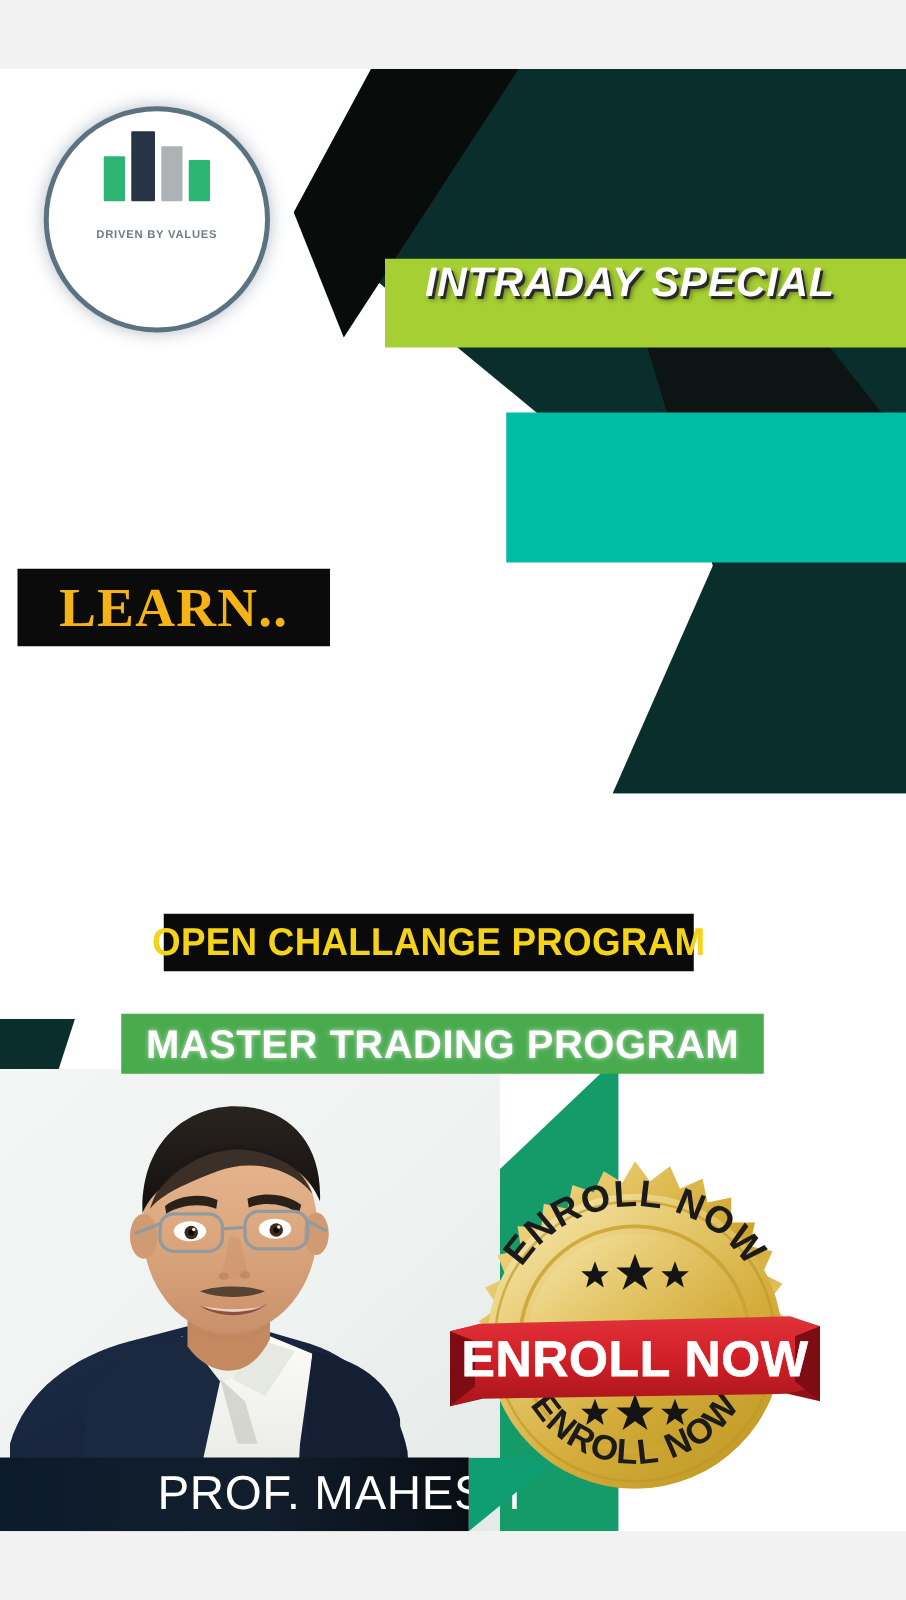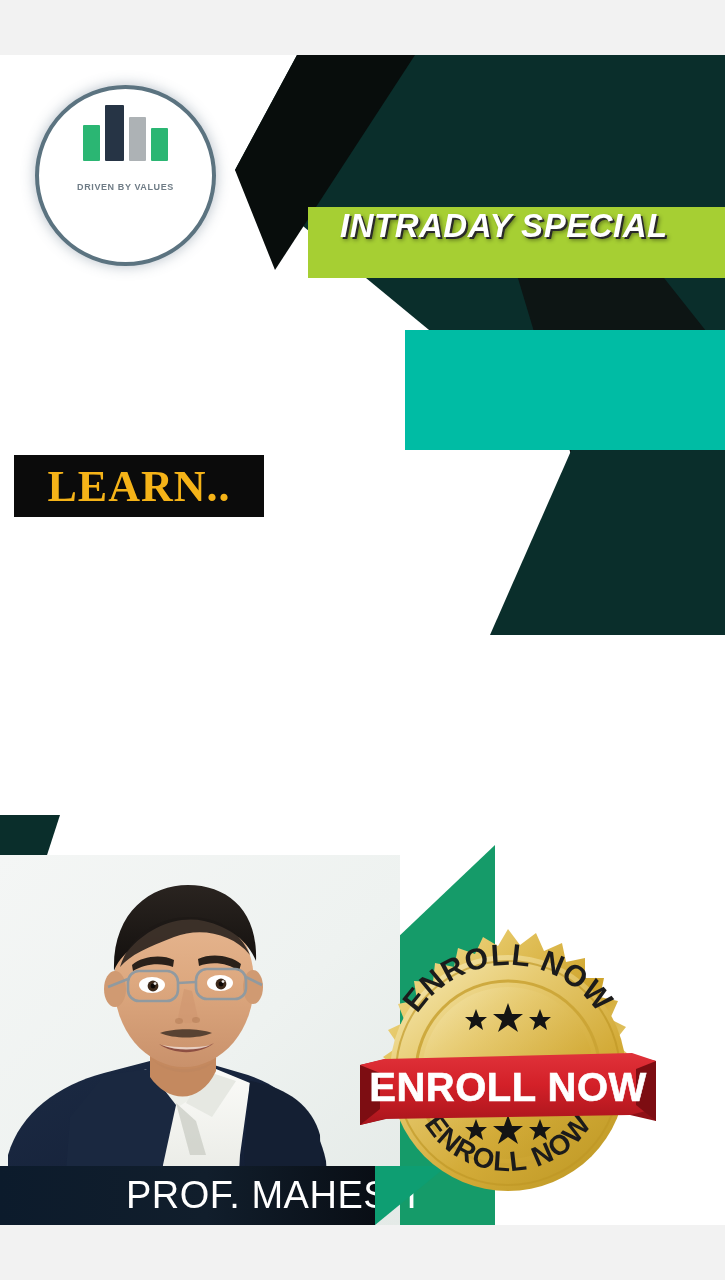--- a/index.html
+++ b/index.html
@@ -351,21 +351,27 @@
 
     <div class="lime-band">
       <span class="band-text">INTRADAY SPECIAL</span>
     </div>
 
     <div class="learn-box">
       <span class="learn-text">LEARN..</span>
     </div>
 
 
-
+    <div class="challenge-bar">
+      <span class="cb-text">OPEN CHALLANGE PROGRAM</span>
+    </div>
+
+    <div class="master-bar">
+      <span class="mb-text">MASTER TRADING PROGRAM</span>
+    </div>
 
     <div class="left-dark-wedge"></div>
     <div class="green-tri"></div>
 
     <div class="photo">
       <svg width="400" height="370" viewBox="0 0 400 370" xmlns="http://www.w3.org/2000/svg">
         <defs>
           <linearGradient id="bgph" x1="0" y1="0" x2="1" y2="1">
             <stop offset="0%" stop-color="#f4f6f5"></stop>
             <stop offset="55%" stop-color="#eef2f0"></stop>

